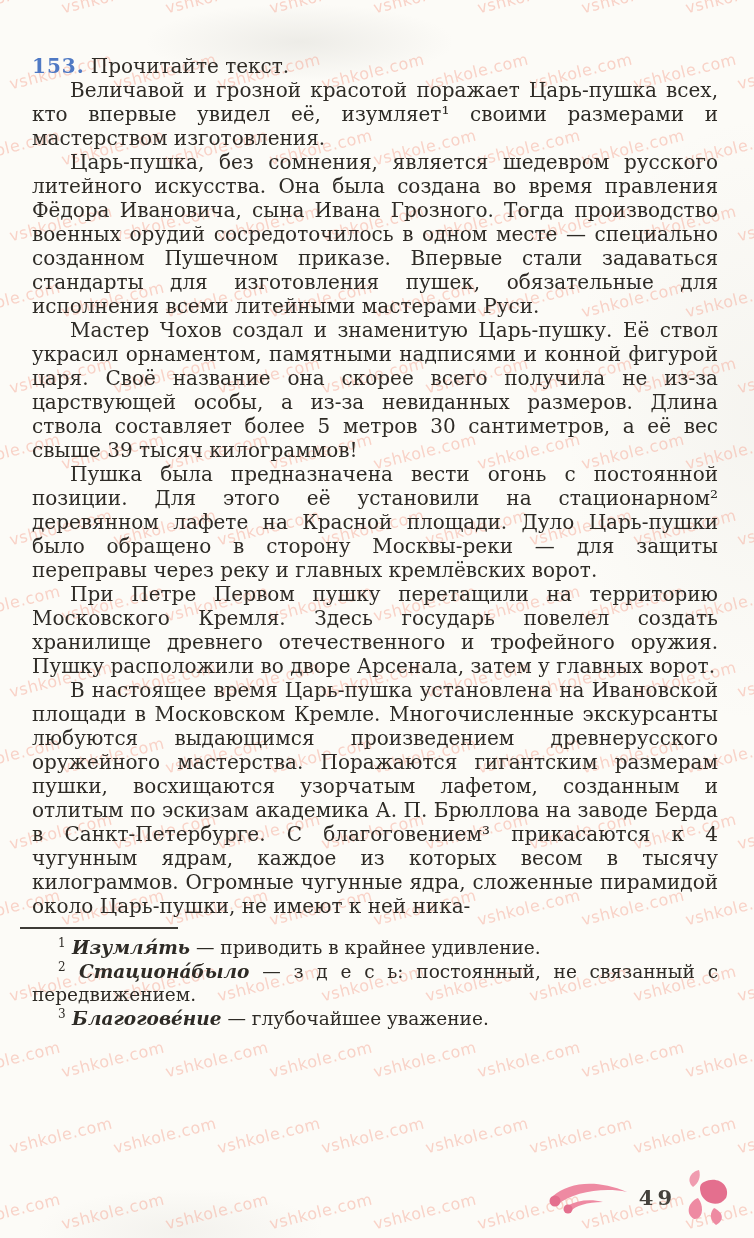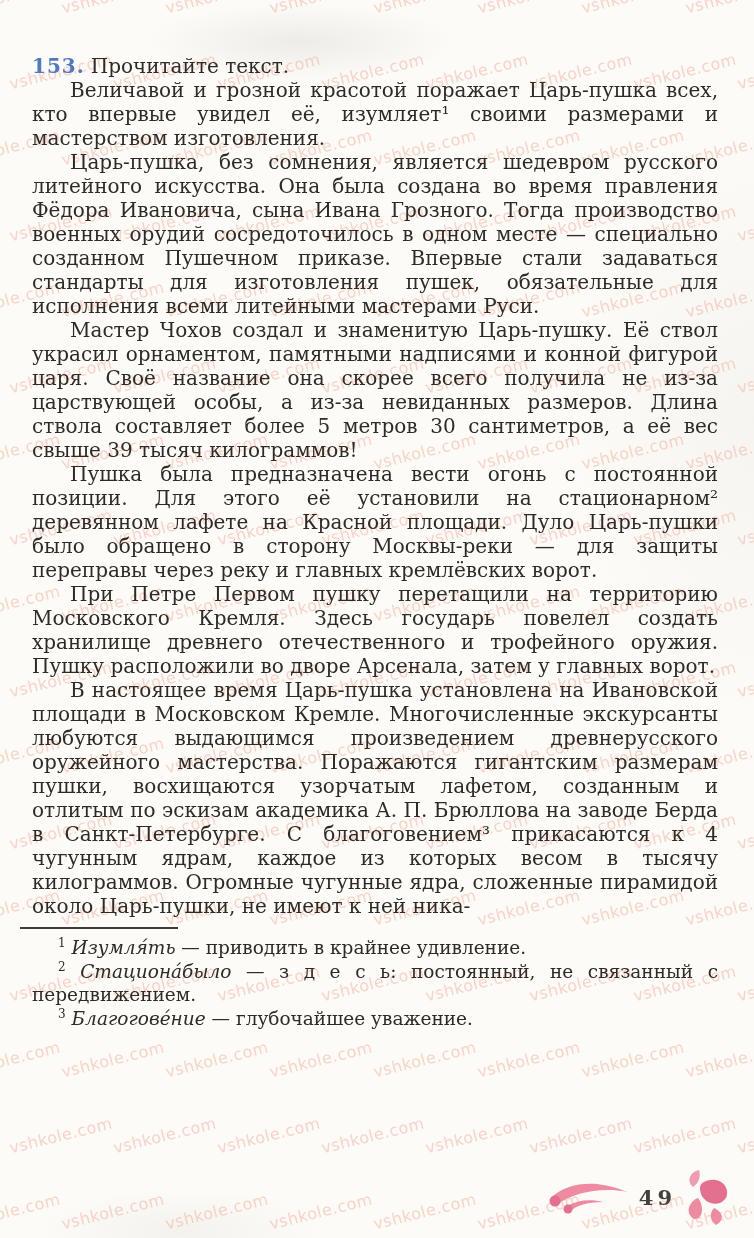--- a/index.html
+++ b/index.html
@@ -60,21 +60,21 @@
     margin:9px 0 7px -12px;
   }
   .footnotes p{
     margin:0;
     font-size:18.5px;
     line-height:1.28;
     text-align:justify;
     text-indent:26px;
   }
   .footnotes sup{font-size:12px;line-height:0;}
-  .fn-term{font-weight:normal;font-style:italic;}
+  .fn-term{font-weight:bold;font-style:italic;}
   .page-footer{
     position:absolute;
     right:22px;bottom:12px;
     display:flex;align-items:center;gap:6px;
     z-index:1;
   }
   .page-num{
     font-size:21px;
     font-weight:bold;
     letter-spacing:4px;

